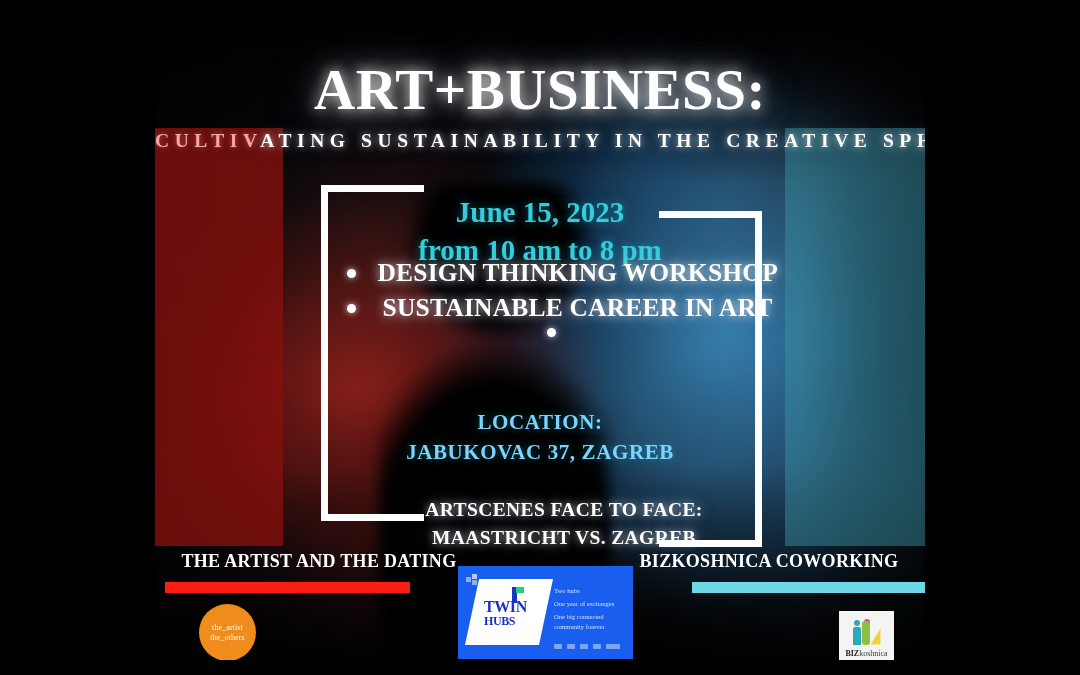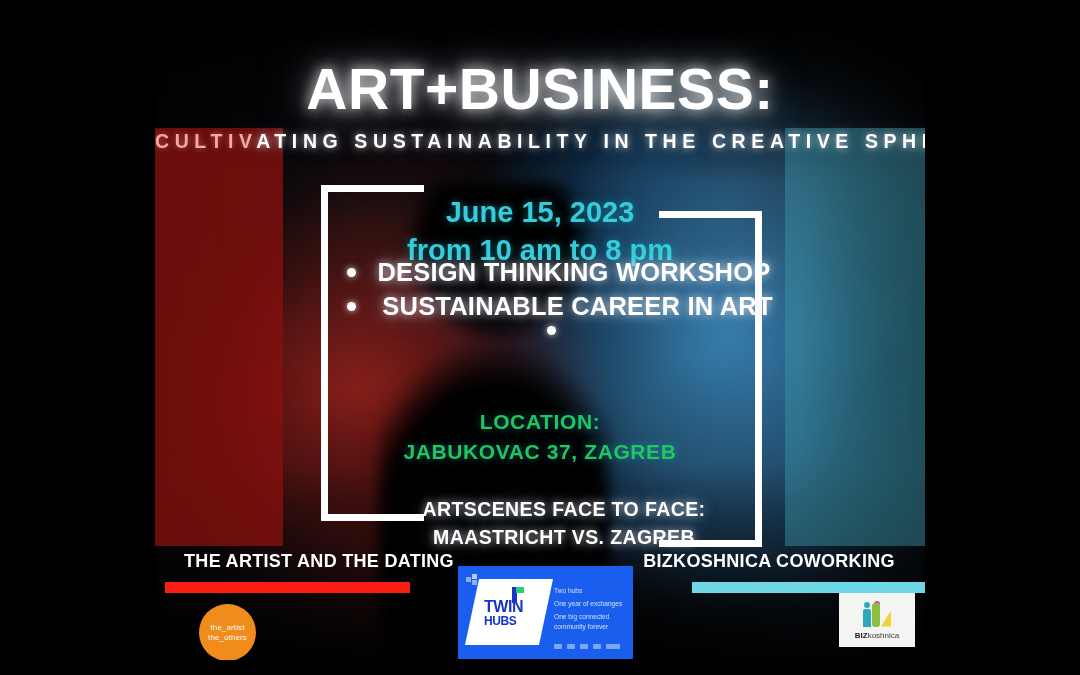--- a/index.html
+++ b/index.html
@@ -9,20 +9,21 @@
     position:relative;
   }
 
   
   #poster{
     position:absolute;
     left:155px; top:15px;
     width:770px; height:645px;
     overflow:hidden;
     background:#050506;
+    font-family:Liberation Serif, serif;
   }
 
   
   .bg-layer{position:absolute;inset:0;}
   .bg-base{
     background:
       radial-gradient(ellipse 46% 42% at 26% 58%, rgba(196,38,30,.62) 0%, rgba(120,18,16,.30) 45%, rgba(0,0,0,0) 72%),
       radial-gradient(ellipse 52% 60% at 74% 50%, rgba(52,150,215,.70) 0%, rgba(22,78,128,.40) 45%, rgba(0,0,0,0) 76%),
       radial-gradient(ellipse 30% 30% at 64% 22%, rgba(38,110,165,.40) 0%, rgba(0,0,0,0) 70%),
       radial-gradient(ellipse 34% 26% at 40% 88%, rgba(150,30,26,.34) 0%, rgba(0,0,0,0) 72%),
@@ -123,21 +124,21 @@
     color:#fff;font-size:25.5px;font-weight:700;letter-spacing:.2px;
     text-shadow:0 0 10px rgba(255,255,255,.75),0 0 26px rgba(180,210,255,.4);
     white-space:nowrap;
   }
   .bullet-row:nth-child(1) .bullet-label{width:400px;text-align:left;}
   .bullet-row:nth-child(2) .bullet-label{width:400px;text-align:center;}
   .bullet-row:nth-child(3) .bullet-label{width:400px;text-align:center;}
 
   #location{top:392px;}
   #location div{
-    color:#22c55e; font-size:21px; font-weight:700; line-height:1.45;
+    color:#7dd3fc; font-size:21px; font-weight:700; line-height:1.45;
     letter-spacing:.6px;
     text-shadow:0 0 9px rgba(20,180,200,.5);
   }
 
   #faceoff{top:481px;margin-left:24px;}
   #faceoff div{
     color:#fff; font-size:19.5px; font-weight:700; line-height:1.42;
     letter-spacing:.4px;
     text-shadow:0 0 9px rgba(255,255,255,.7),0 0 22px rgba(180,210,255,.35);
   }
@@ -201,21 +202,21 @@
   #th-icons{
     position:absolute;left:96px;top:78px;display:flex;gap:5px;align-items:center;
   }
   #th-icons i{
     display:block;width:8px;height:5px;background:#9fc0f5;opacity:.75;border-radius:1px;
   }
   #th-icons i.wide{width:14px;}
 
   
   #logo-biz{
-    position:absolute;left:684px;top:578px;width:76px;height:54px;
+    position:absolute;left:684px;top:596px;width:55px;height:54px;
     background:#f4f4f2;display:flex;flex-direction:column;align-items:center;justify-content:center;
   }
   #biz-mark{position:relative;width:34px;height:28px;}
   #biz-mark .b1{position:absolute;left:3px;top:8px;width:8px;height:18px;background:#2aa9b8;border-radius:2px 2px 0 0;}
   #biz-mark .b2{position:absolute;left:12px;top:2px;width:8px;height:24px;background:#8fbf3f;border-radius:3px;}
   #biz-mark .b3{position:absolute;left:21px;top:10px;width:10px;height:16px;background:#f2d23a;clip-path:polygon(0 100%,100% 0,100% 100%);}
   #biz-mark .dot1{position:absolute;left:4px;top:1px;width:6px;height:6px;border-radius:50%;background:#2aa9b8;}
   #biz-mark .dot2{position:absolute;left:14px;top:0px;width:6px;height:6px;border-radius:50%;background:#c94fa2;}
   #biz-text{margin-top:3px;font-size:8px;line-height:1;white-space:nowrap;}
   #biz-text b{color:#1c1c1c;font-weight:700;}

